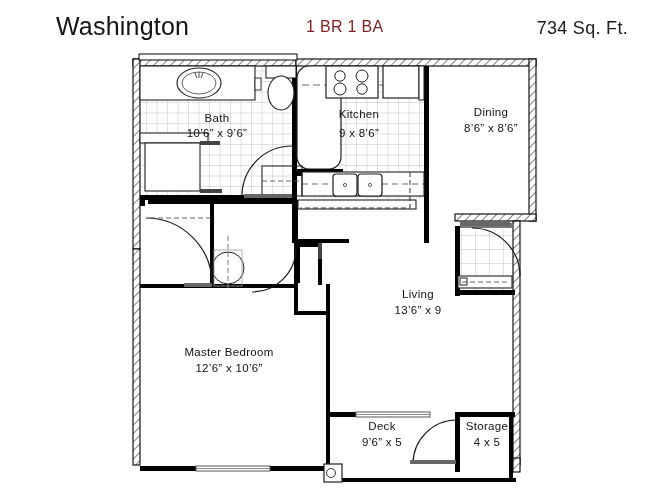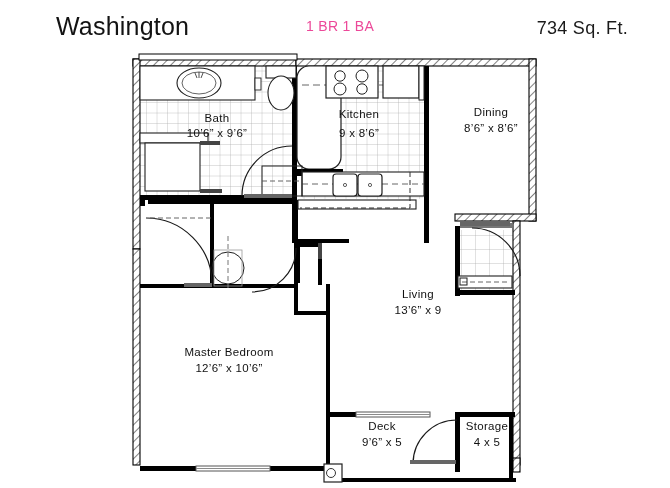--- a/index.html
+++ b/index.html
@@ -36,22 +36,22 @@
     font-size: 25px;
     font-weight: 400;
     letter-spacing: 0.2px;
     color: #131313;
     font-family: "Liberation Sans", sans-serif;
   }
   .plan-beds {
     position: absolute;
     left: 306px;
     top: 18px;
-    font-size: 14px;
-    color: #ec4899;
+    font-size: 16px;
+    color: #7f1d1d;
     letter-spacing: 0.3px;
   }
   .plan-area {
     position: absolute;
     right: 42px;
     top: 18px;
     font-size: 18px;
     color: #1a1a1a;
     letter-spacing: 0.3px;
   }

